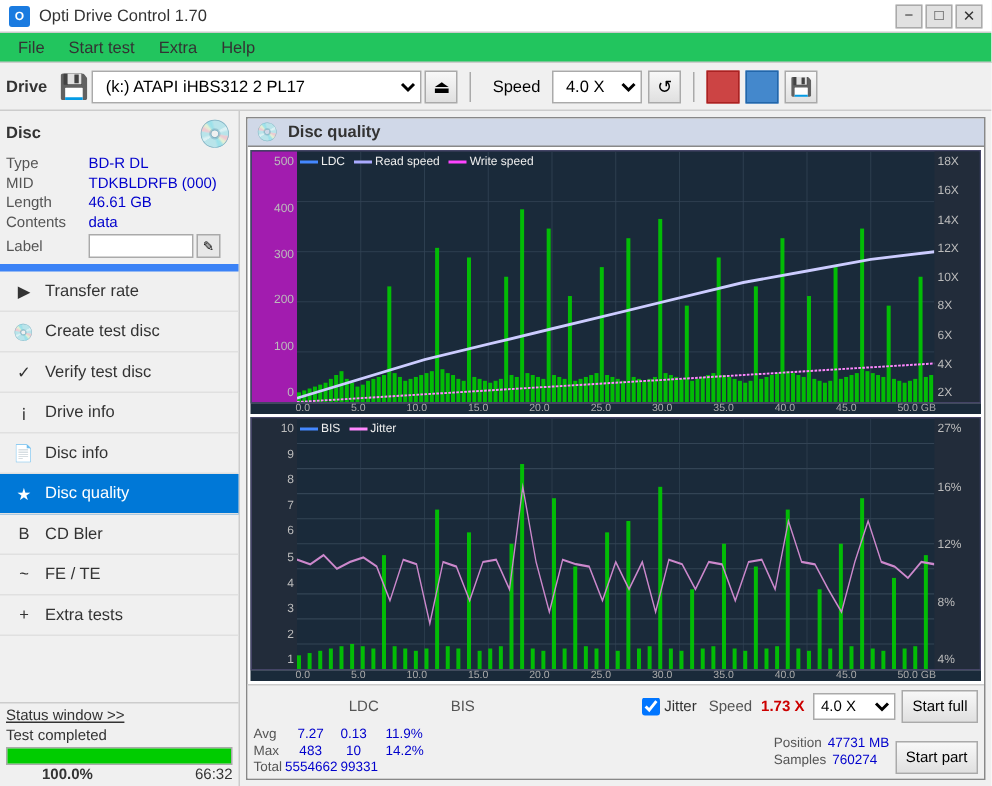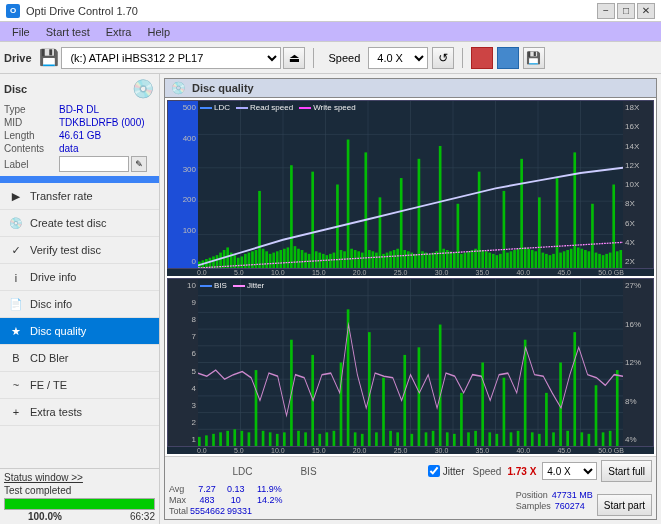--- a/index.html
+++ b/index.html
@@ -8,40 +8,40 @@
     
     .title-bar { background: #ffffff; display: flex; align-items: center; justify-content: space-between; padding: 4px 6px; border-bottom: 1px solid #ccc; height: 22px; }
     .title-bar-left { display: flex; align-items: center; gap: 6px; }
     .title-bar-icon { width: 14px; height: 14px; background: #1a7be0; border-radius: 2px; display: flex; align-items: center; justify-content: center; color: white; font-size: 8px; font-weight: bold; }
     .title-bar-text { font-size: 11px; color: #333; }
     .title-bar-controls { display: flex; gap: 2px; }
     .title-btn { width: 18px; height: 16px; border: 1px solid #aaa; background: #e1e1e1; cursor: pointer; display: flex; align-items: center; justify-content: center; font-size: 10px; color: #333; }
     .title-btn.close { background: #e1e1e1; }
     
     
-    .menu-bar { background: #c4b5fd; display: flex; align-items: center; gap: 0; padding: 2px 4px; border-bottom: 1px solid #ccc; height: 20px; }
+    .menu-bar { background: #22c55e; display: flex; align-items: center; gap: 0; padding: 2px 4px; border-bottom: 1px solid #ccc; height: 20px; }
     .menu-item { padding: 1px 8px; font-size: 11px; color: #333; cursor: pointer; }
     
     
     .toolbar { background: #f0f0f0; display: flex; align-items: center; gap: 4px; padding: 3px 4px; border-bottom: 1px solid #ccc; height: 32px; }
     .toolbar-label { font-size: 11px; color: #333; font-weight: bold; margin-right: 4px; }
     .drive-select { height: 22px; font-size: 11px; padding: 1px 4px; border: 1px solid #aaa; background: white; width: 220px; }
     .toolbar-btn { width: 22px; height: 22px; border: 1px solid #aaa; background: linear-gradient(to bottom, #f8f8f8, #e0e0e0); cursor: pointer; display: flex; align-items: center; justify-content: center; font-size: 12px; }
     .speed-label { font-size: 11px; margin-left: 6px; margin-right: 4px; }
     .speed-select { height: 22px; font-size: 11px; padding: 1px 4px; border: 1px solid #aaa; background: white; width: 60px; }
     .toolbar-sep { width: 1px; background: #aaa; height: 20px; margin: 0 4px; }
     
     
     .main { display: flex; height: calc(524px - 74px); }
     
     
     .sidebar { width: 160px; min-width: 160px; background: #f0f0f0; border-right: 1px solid #ccc; display: flex; flex-direction: column; }
     
     
-    .disc-panel { padding: 4px; border-bottom: 7px solid #3b82f6; }
+    .disc-panel { padding: 4px; border-bottom: 5px solid #3b82f6; }
     .disc-header { display: flex; align-items: center; justify-content: space-between; margin-bottom: 4px; }
     .disc-title { font-size: 11px; font-weight: bold; color: #333; }
     .disc-row { display: flex; align-items: center; margin-bottom: 2px; }
     .disc-key { color: #555; font-size: 10px; width: 55px; }
     .disc-val { color: #0000cc; font-size: 10px; }
     .label-row { display: flex; align-items: center; margin-top: 2px; }
     .label-key { color: #555; font-size: 10px; width: 55px; }
     .label-input { height: 16px; width: 70px; border: 1px solid #aaa; font-size: 10px; }
     .label-btn { width: 16px; height: 16px; border: 1px solid #aaa; background: #e8e8e8; cursor: pointer; margin-left: 2px; display: flex; align-items: center; justify-content: center; font-size: 9px; }
     
@@ -209,21 +209,21 @@
       <div class="dq-header">
         <span class="dq-icon">💿</span>
         <span class="dq-title">Disc quality</span>
       </div>
 
       <div class="charts-container">
 
         <div style="flex:1;display:flex;flex-direction:column;">
           <div style="display:flex;flex:1;border:1px solid #446;background:#1a2a3a;">
 
-            <div style="width:30px;background:#1d4ed8;display:flex;flex-direction:column;justify-content:space-between;padding:2px 2px;align-items:flex-end;">
+            <div style="width:30px;background:#a21caf;display:flex;flex-direction:column;justify-content:space-between;padding:2px 2px;align-items:flex-end;">
               <span style="font-size:8px;color:#bbb;">500</span>
               <span style="font-size:8px;color:#bbb;">400</span>
               <span style="font-size:8px;color:#bbb;">300</span>
               <span style="font-size:8px;color:#bbb;">200</span>
               <span style="font-size:8px;color:#bbb;">100</span>
               <span style="font-size:8px;color:#bbb;">0</span>
             </div>
 
             <div style="flex:1;position:relative;overflow:hidden;">
               

